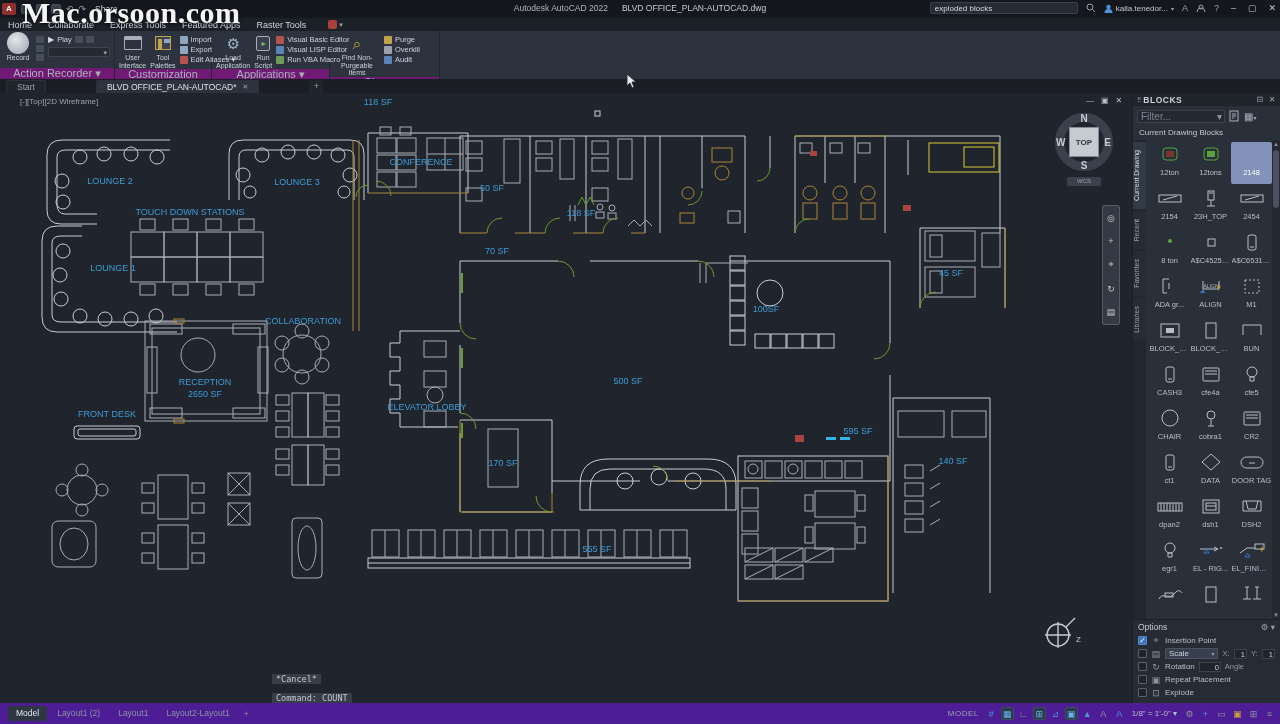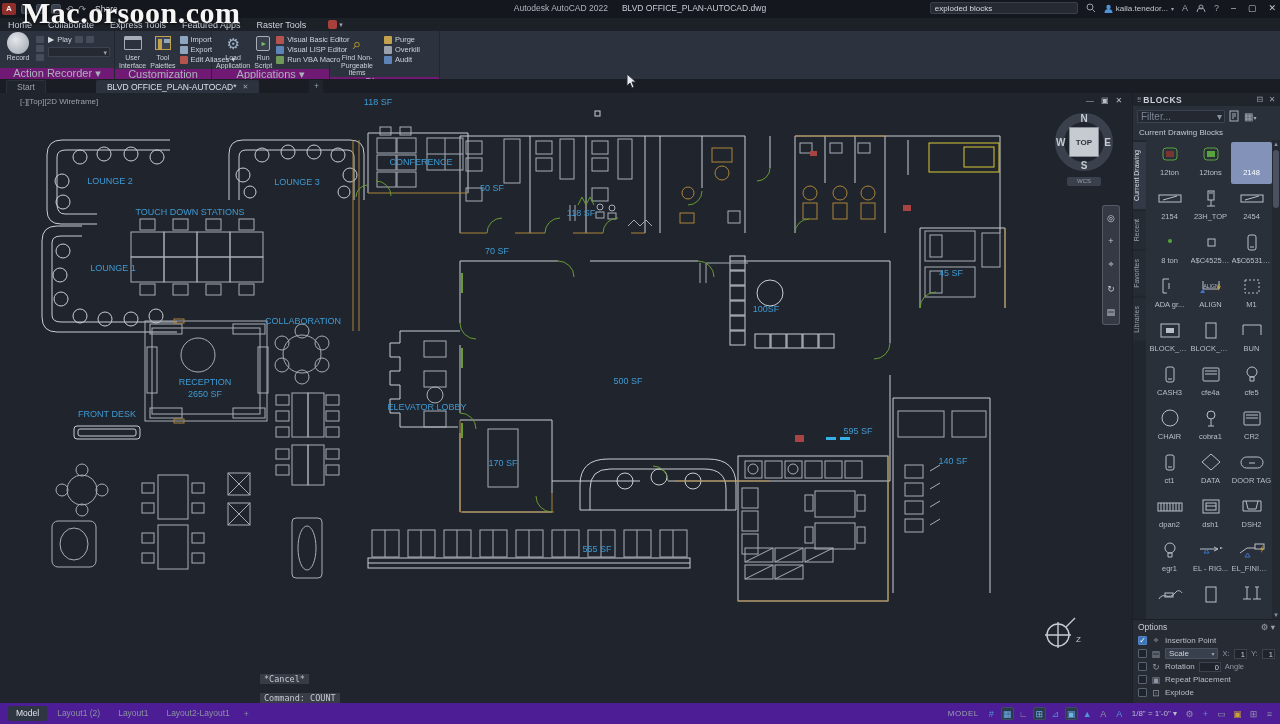--- a/index.html
+++ b/index.html
@@ -71,21 +71,21 @@
   #vc-ring{position:relative;width:58px;height:58px;margin:0 auto;border:9px solid #3b414c;border-radius:50%;}
   .vc-letter{position:absolute;color:#c6cbd3;font-size:10px;font-weight:bold;}
   #vc-face{position:absolute;left:50%;top:50%;transform:translate(-50%,-50%);width:30px;height:30px;background:#c6cad1;border:1px solid #878c96;color:#2e333b;font-size:8px;font-weight:bold;display:flex;align-items:center;justify-content:center;}
   #vc-wcs{margin:6px auto 0;width:34px;height:9px;background:#3b414c;border-radius:2px;color:#9aa1ad;font-size:6px;line-height:9px;}
 
   
   #navbar{position:absolute;left:1102px;top:112px;width:18px;height:120px;background:rgba(125,133,146,.22);border:1px solid rgba(150,158,170,.35);border-radius:3px;display:flex;flex-direction:column;align-items:center;justify-content:space-around;color:#c6cbd3;font-size:9px;}
 
   
   #cmdwin{position:absolute;left:234px;top:574px;width:656px;font-family:"DejaVu Sans Mono",monospace;}
-  .cmd-hist{display:inline-block;background:rgba(58,64,74,.88);color:#c3c8d1;font-size:8.5px;padding:0 4px;margin-left:26px;margin-bottom:1px;}
+  .cmd-hist{display:inline-block;background:rgba(58,64,74,.88);color:#c3c8d1;font-size:8.5px;padding:0 4px;margin-left:38px;margin-bottom:1px;}
 
   
   #statusbar{position:absolute;left:0;top:703px;width:1280px;height:21px;background:#4c1d95;display:flex;align-items:center;font-size:8.5px;color:#8b93a0;}
   #layouttabs{display:flex;align-items:center;margin-left:8px;gap:2px;height:100%;}
   .ltab{padding:0 8px;height:15px;line-height:15px;}
   .ltab.active{background:#2e3642;color:#e3e7ee;border-radius:2px;}
   .ltab-add{color:#8b93a0;padding:0 4px;}
   #sb-right{position:absolute;right:4px;top:0;height:21px;display:flex;align-items:center;gap:3px;}
   #sb-model{font-size:8px;color:#9aa0ab;margin-right:3px;letter-spacing:.5px;}
   .sbic{min-width:13px;height:13px;display:flex;align-items:center;justify-content:center;font-size:9px;border-radius:2px;padding:0 1px;}

